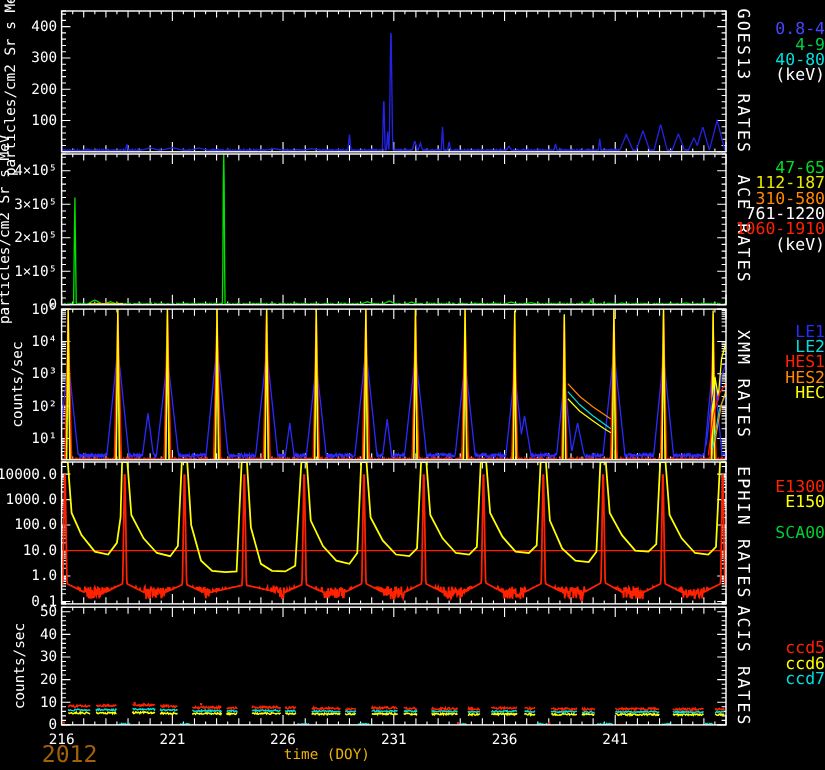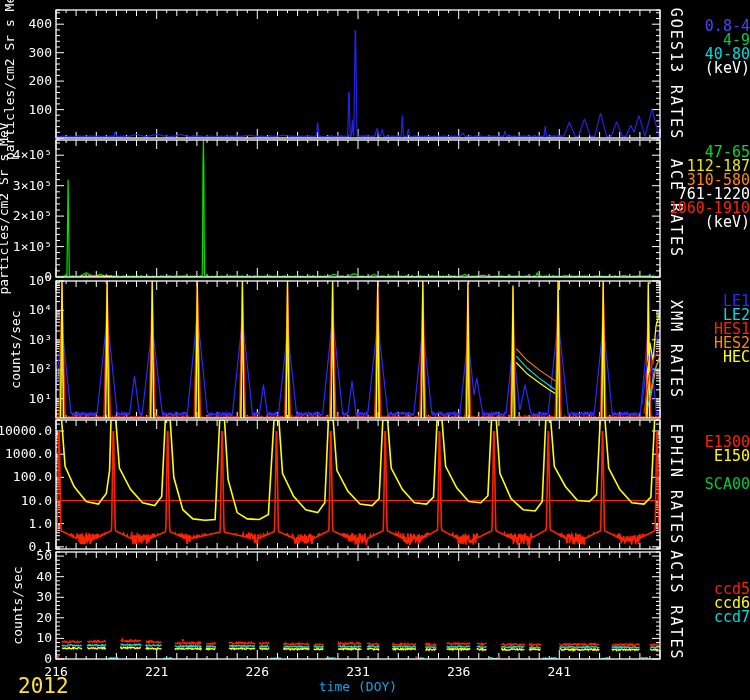--- a/index.html
+++ b/index.html
@@ -3,22 +3,22 @@
 <meta charset="utf-8">
 <style>
   html,body{margin:0;padding:0;background:#000;}
   .screen{position:relative;width:750px;height:700px;background:#000;overflow:hidden;
           font-family:"DejaVu Sans Mono",monospace;}
   svg{position:absolute;left:0;top:0;}
   .tick{font:13px "DejaVu Sans Mono",monospace;fill:#fff;}
   .legend{font:15px "DejaVu Sans Mono",monospace;}
   .rlabel{font:15px "DejaVu Sans Mono",monospace;fill:#fff;letter-spacing:2px;}
   .title{font:13px "DejaVu Sans Mono",monospace;fill:#fff;}
-  .year{position:absolute;left:18px;top:674px;color:#fde047;font:21px "DejaVu Sans Mono",monospace;}
-  .xlabel{position:absolute;left:258px;top:679px;width:200px;text-align:center;color:#0ea5e9;
+  .year{position:absolute;left:38px;top:674px;color:#a16207;font:21px "DejaVu Sans Mono",monospace;}
+  .xlabel{position:absolute;left:258px;top:679px;width:200px;color:#eab308;
           font:13px "DejaVu Sans Mono",monospace;}
 </style>
 </head>
 <body>
 
 <div class="screen">
   <svg id="plot" width="750" height="700" viewBox="0 0 750 700">
       <clipPath id="c0">
         <rect x="56" y="10" width="604" height="128"></rect>
       </clipPath>

